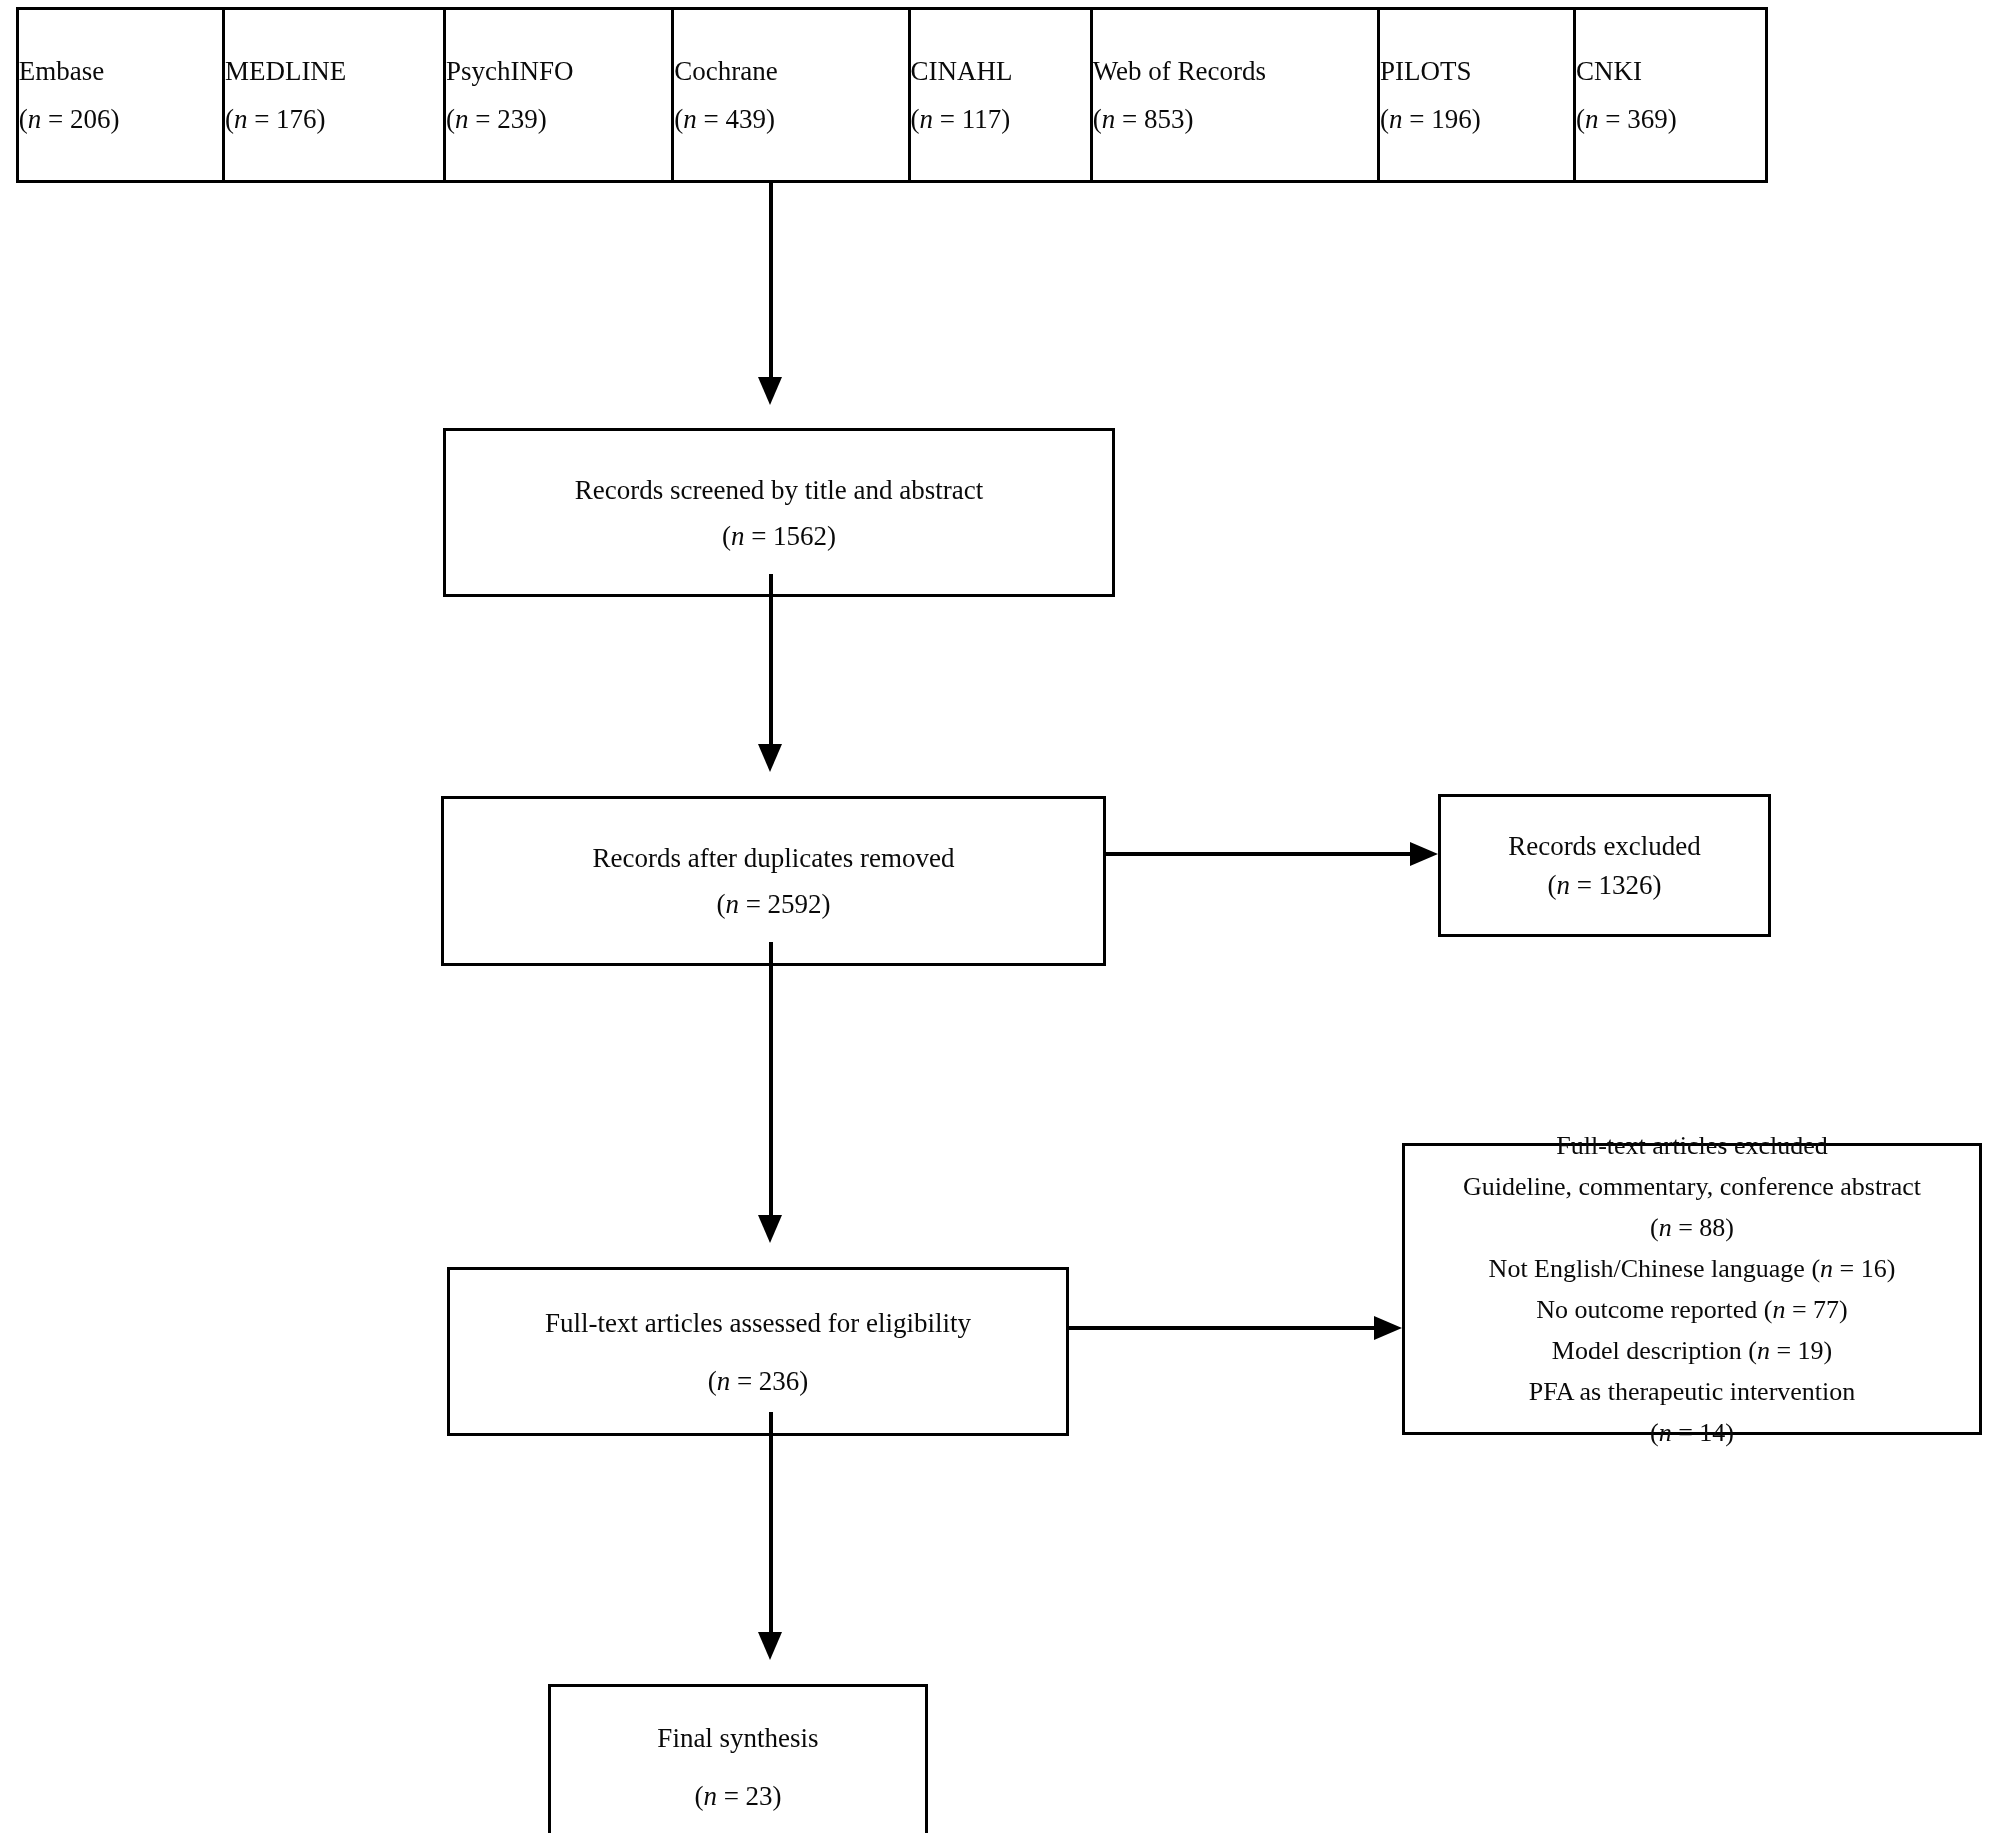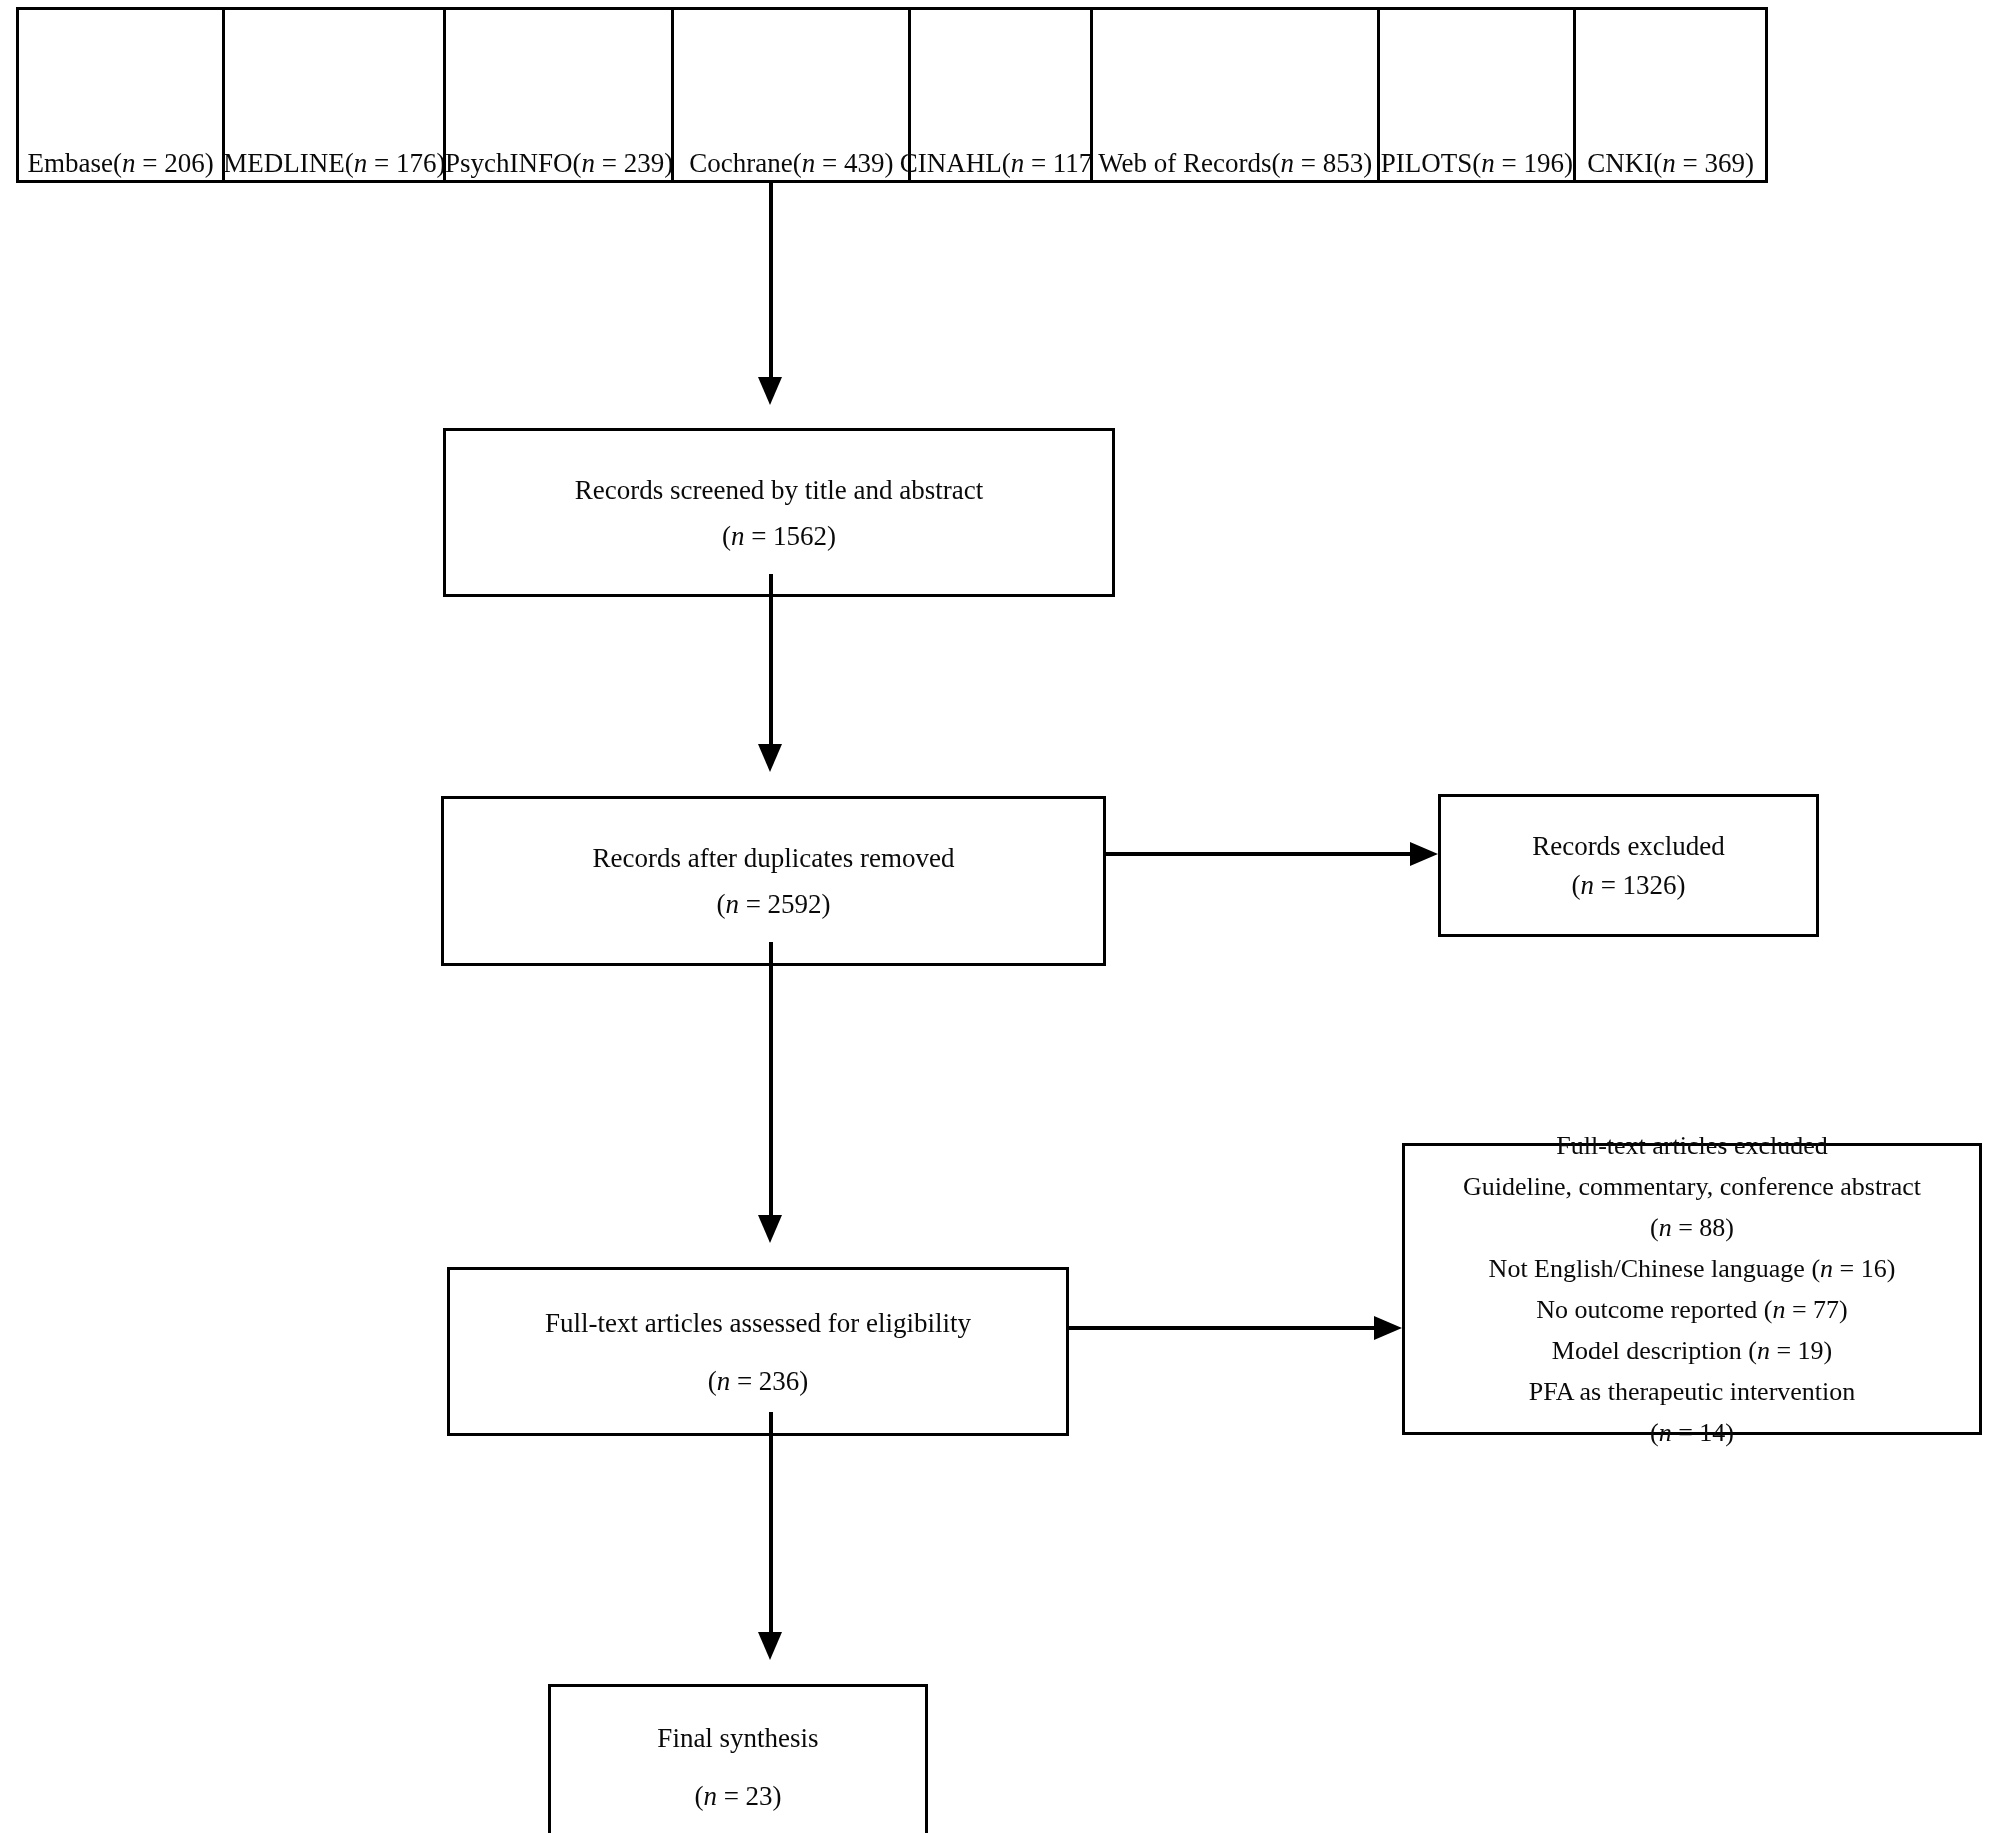--- a/index.html
+++ b/index.html
@@ -42,22 +42,22 @@
     display: flex;
     flex-direction: row;
   }
   .db-box {
     position: relative;
     box-sizing: border-box;
     border: 3.8px solid #000000;
     background: #ffffff;
     height: 176px;
     display: flex;
-    flex-direction: row;
-    align-items: flex-end;
+    flex-direction: column;
+    align-items: flex-start;
     justify-content: center;
     text-align: center;
     row-gap: 14px;
   }
   .db-box + .db-box { margin-left: -3.8px; }
   .flow-gap { row-gap: 12px; }
   .excl-lines .line { font-size: 26px; line-height: 41px; }
   
   .vline, .hline, .tri-down, .tri-right {
     position: absolute;
@@ -129,21 +129,21 @@
   <div class="tri-down" style="left:758px; top:744px;"></div>
 
   <div class="box flow-gap" style="left:441px; top:772px; width:665px; height:170px;">
     <div class="line">Records after duplicates removed</div>
     <div class="line">(<i>n</i> = 2592)</div>
   </div>
 
   <div class="hline" style="left:1106px; top:852px; width:306px;"></div>
   <div class="tri-right" style="left:1410px; top:842px;"></div>
 
-  <div class="box" style="left:1438px; top:770px; width:381px; height:143px; row-gap:5.4px;">
+  <div class="box" style="left:1438px; top:770px; width:333px; height:143px; row-gap:5.4px;">
     <div class="line">Records excluded</div>
     <div class="line">(<i>n</i> = 1326)</div>
   </div>
 
   <div class="vline" style="left:769px; top:942px; height:275px;"></div>
   <div class="tri-down" style="left:758px; top:1215px;"></div>
 
   <div class="box flow-gap" style="left:447px; top:1243px; width:622px; height:169px;gap:24px;">
     <div class="line">Full-text articles assessed for eligibility</div>
     <div class="line">(<i>n</i> = 236)</div>

